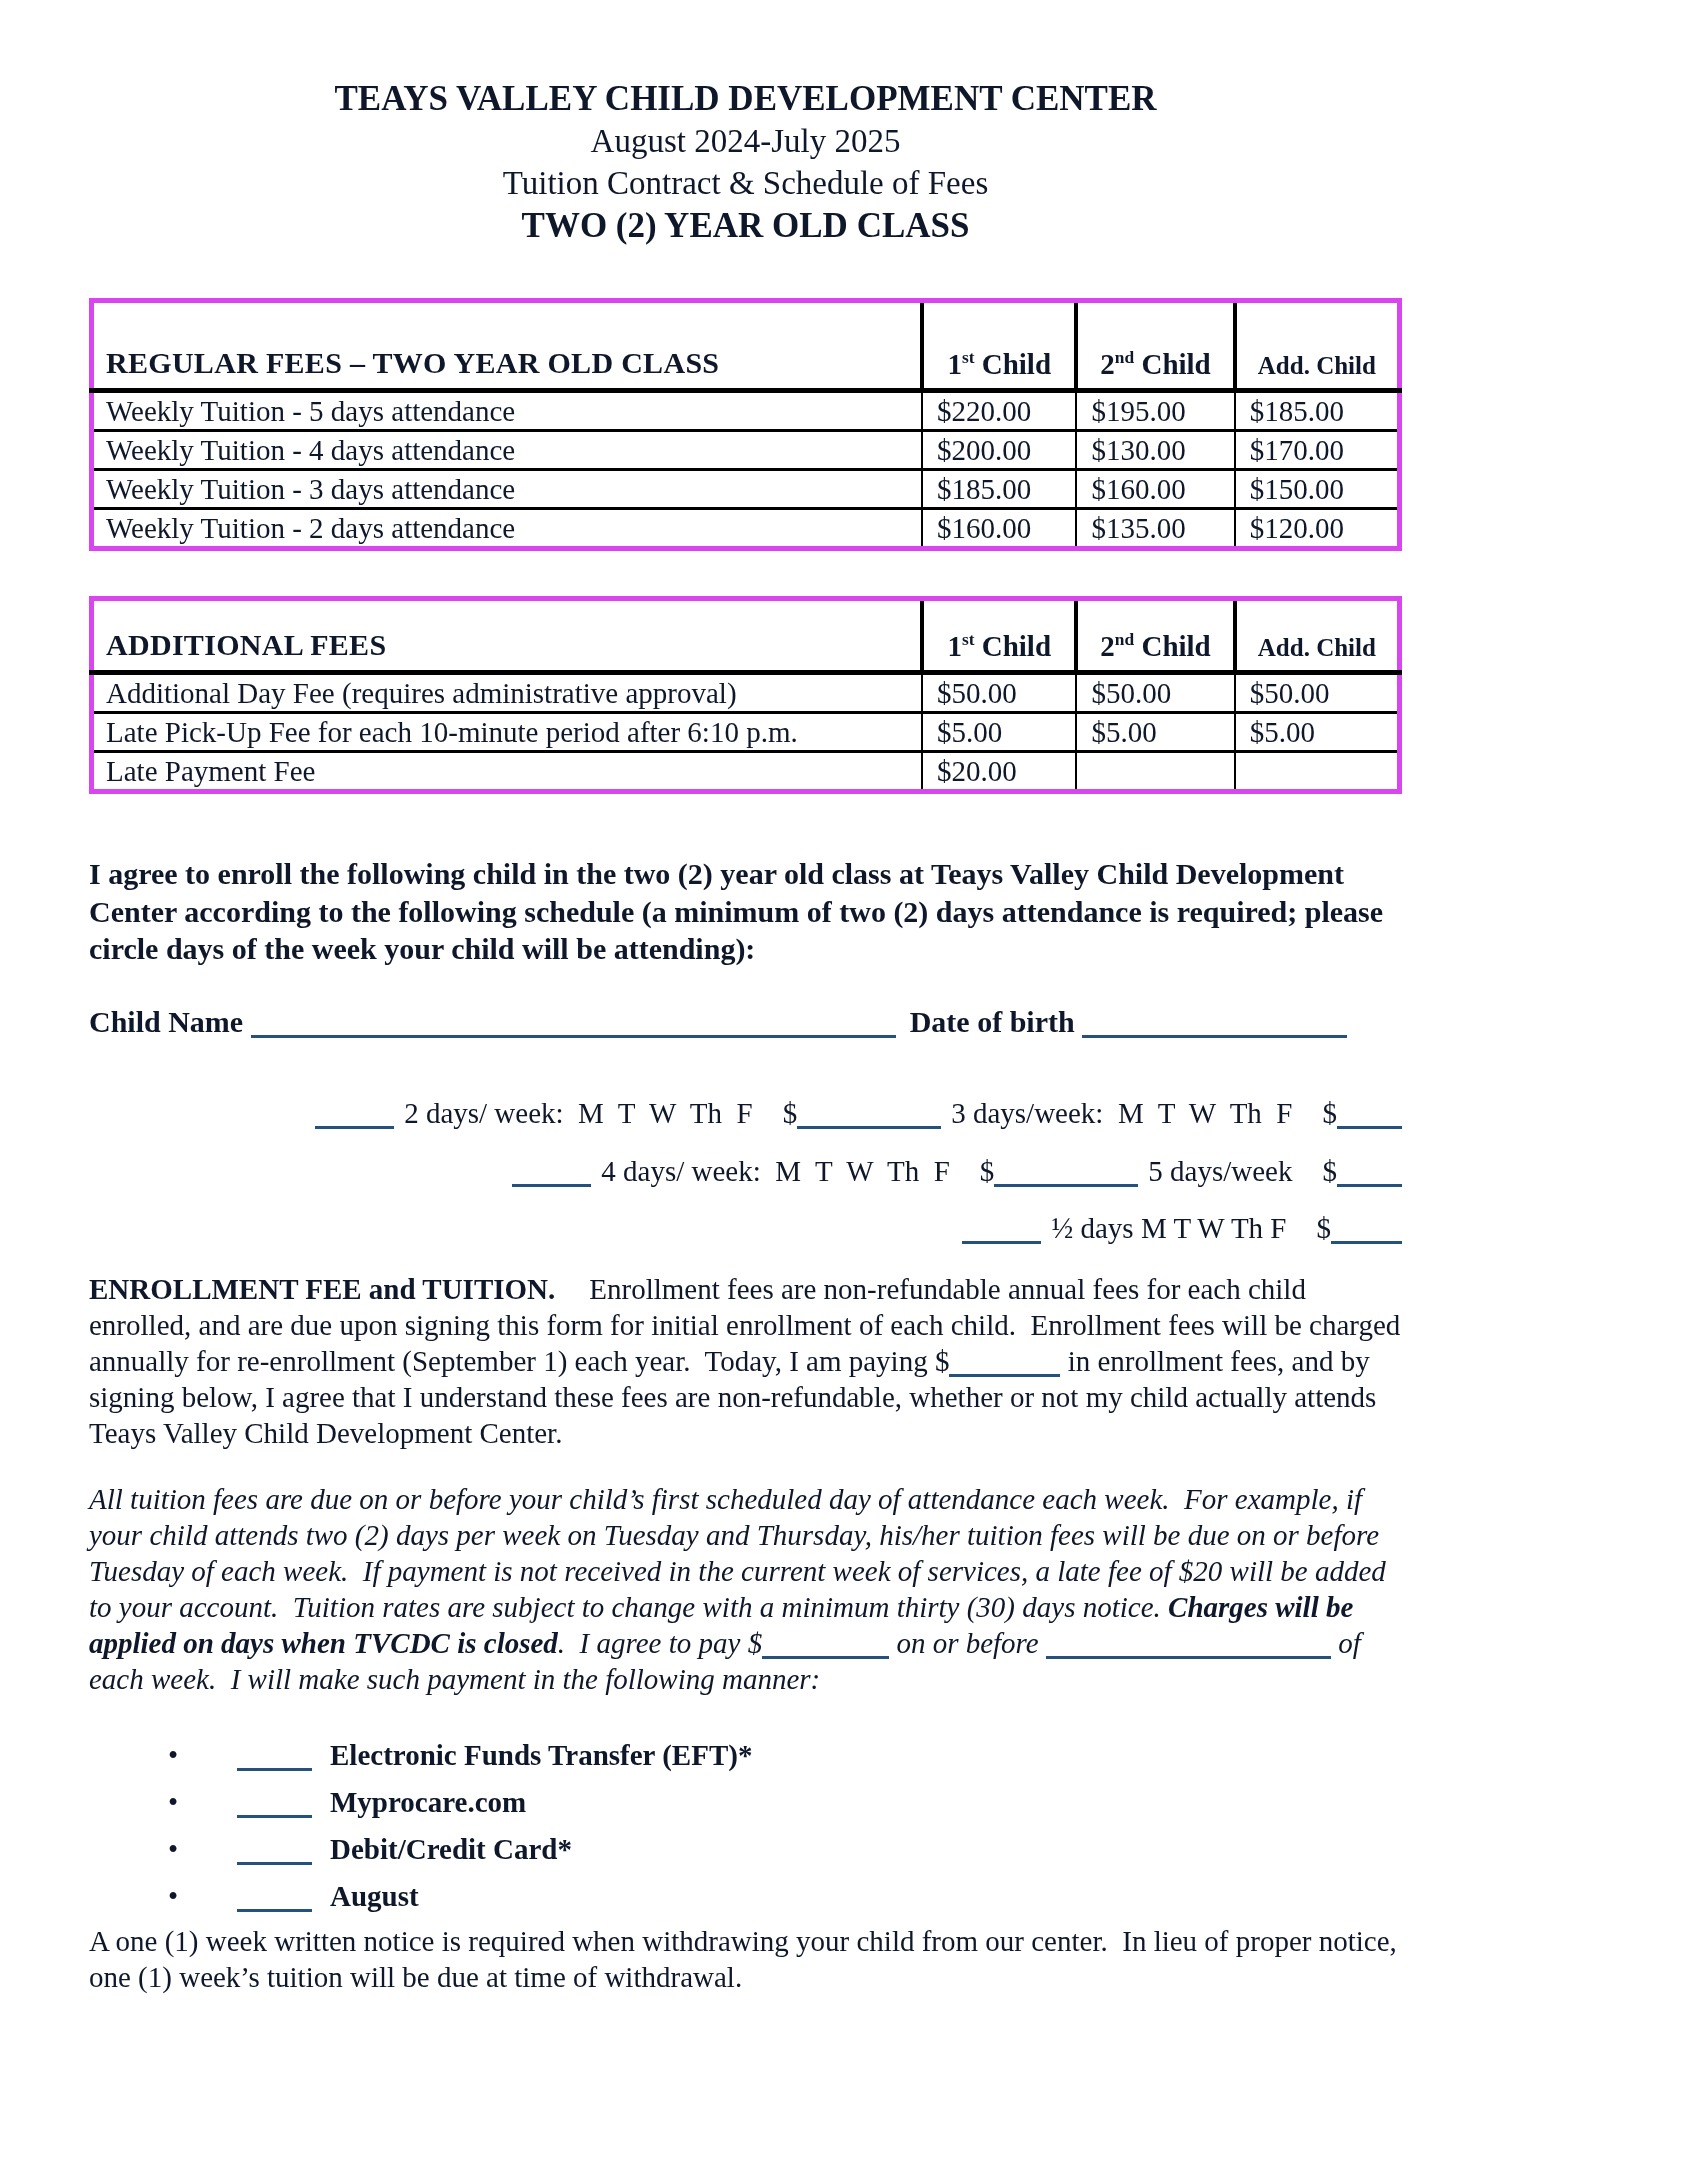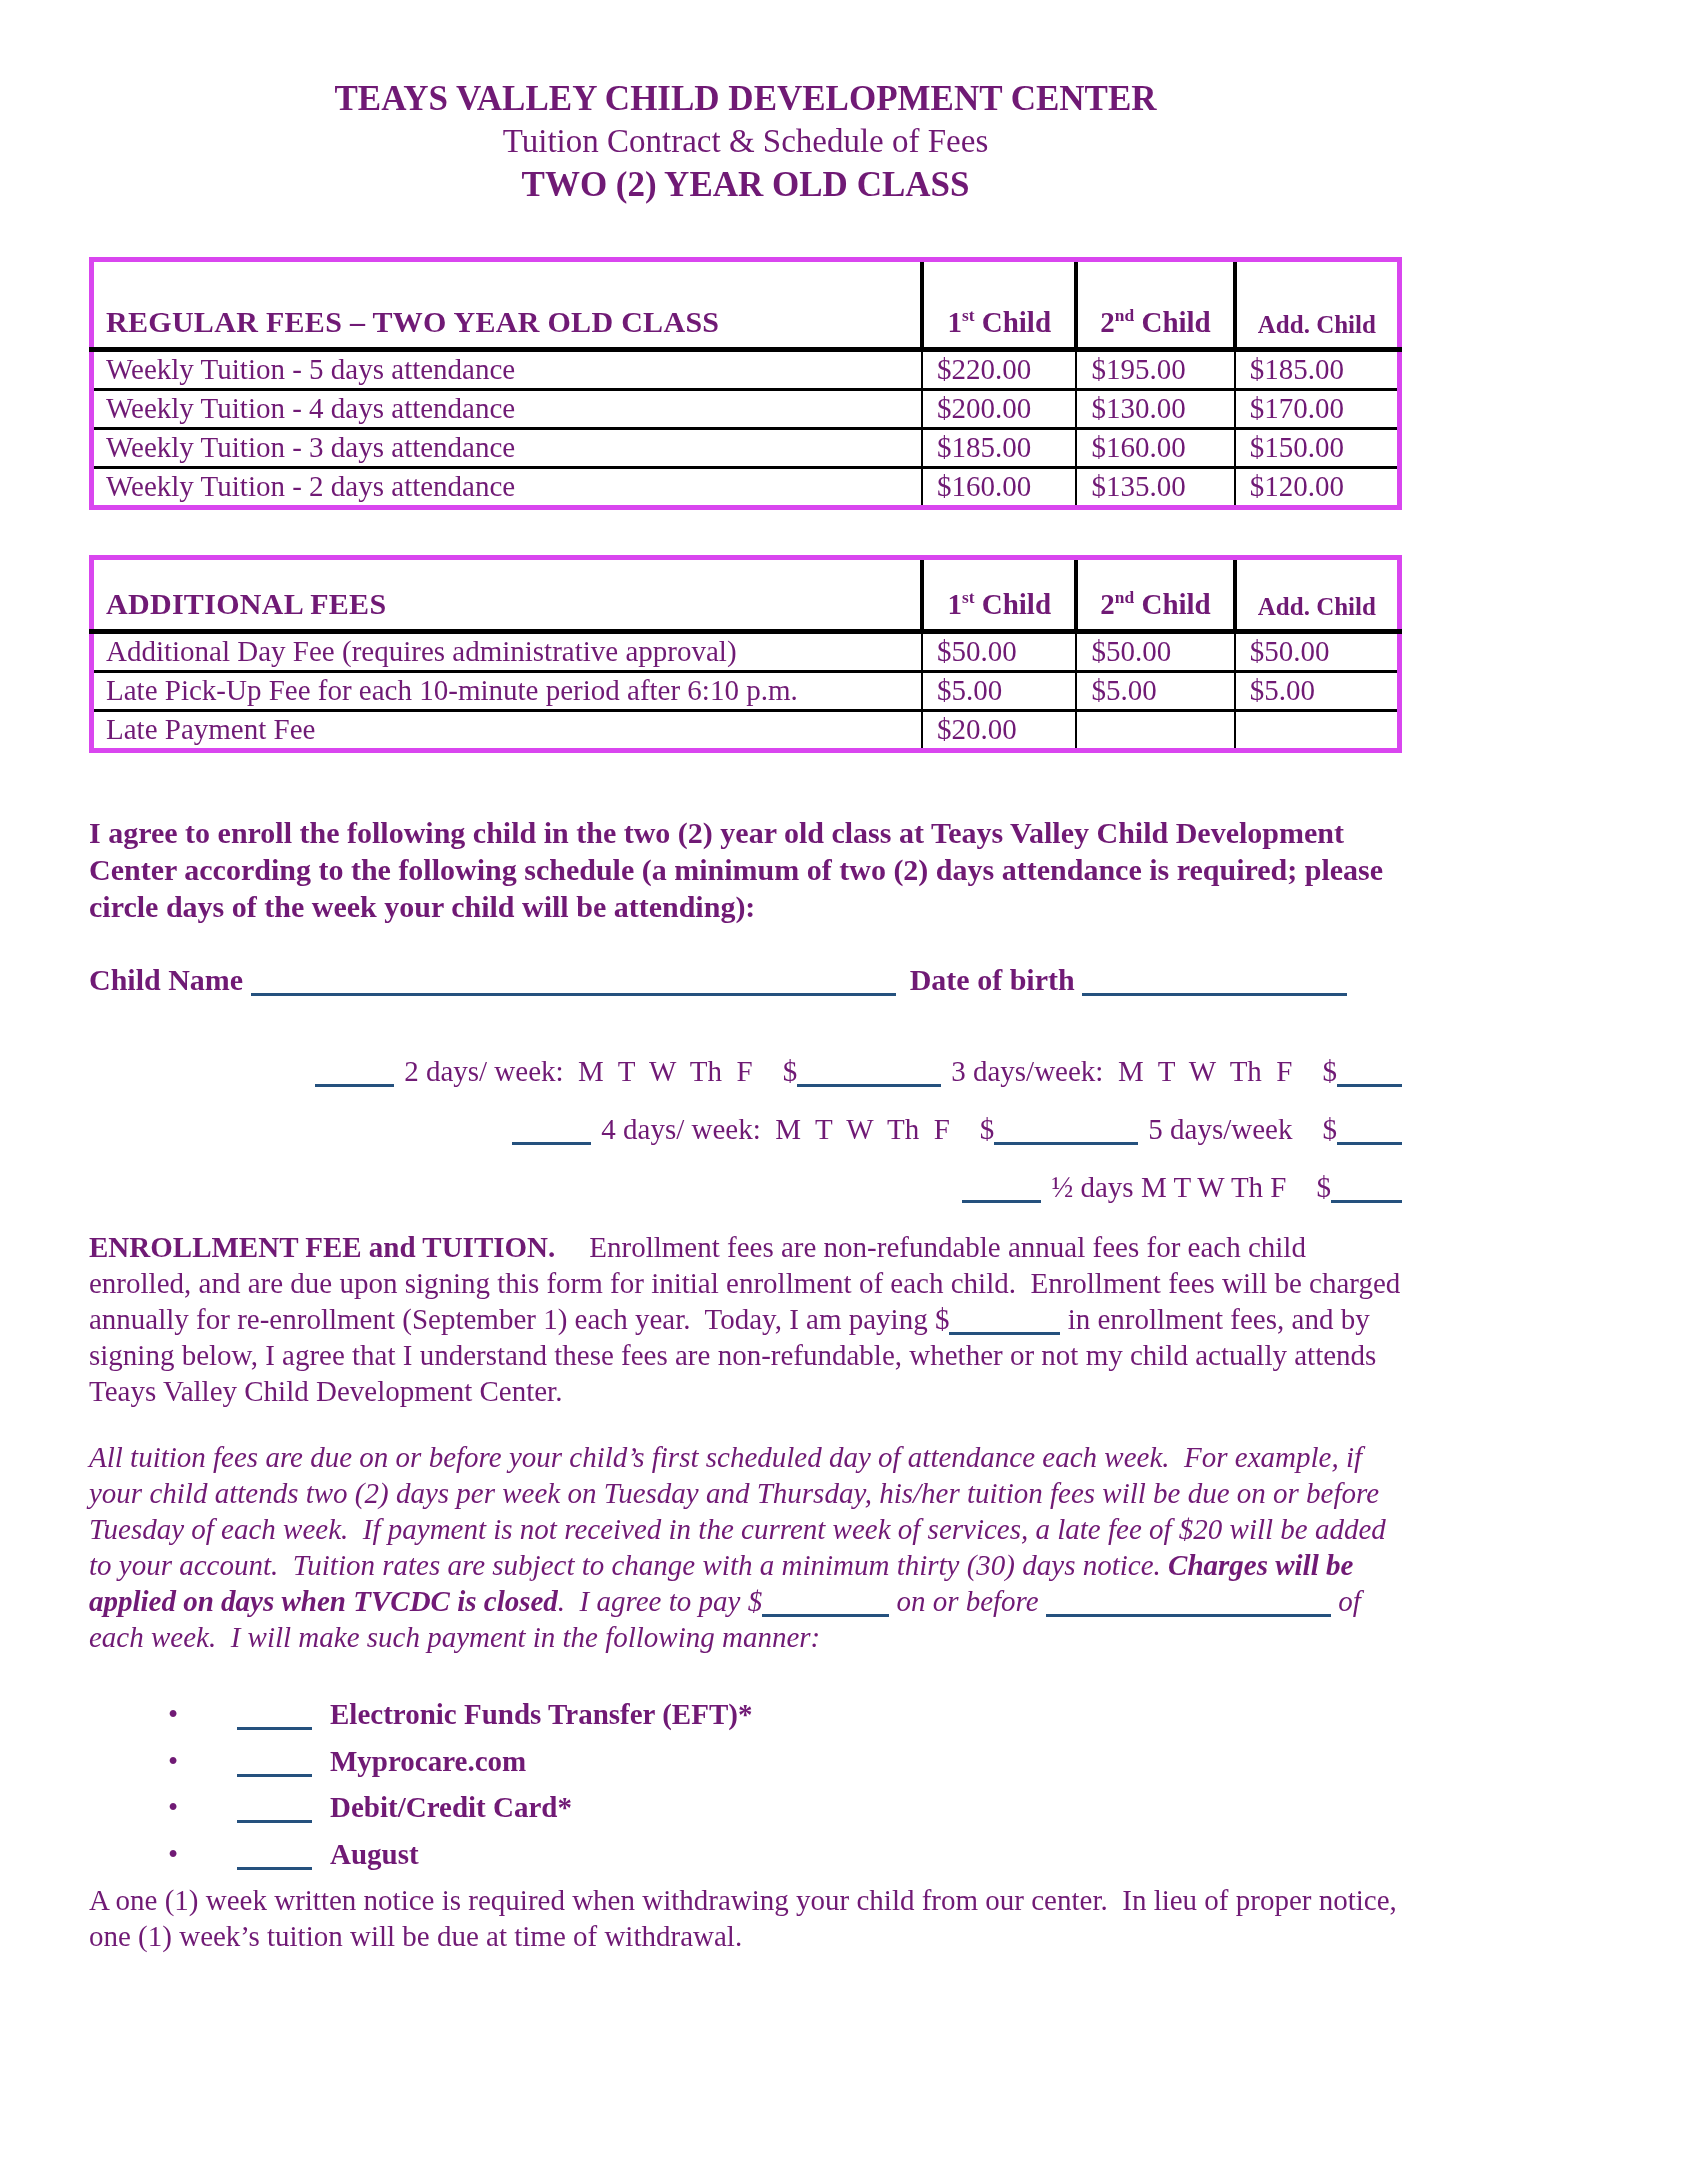--- a/index.html
+++ b/index.html
@@ -1,19 +1,19 @@
 <!DOCTYPE html>
 <html><head>
 <meta charset="utf-8">
 <style>
   html,body { margin:0; padding:0; background:#ffffff; }
   .page {
     width:1491px; height:2178px; box-sizing:border-box;
     padding:77px 89px 0 89px; overflow:hidden;
-    background:#ffffff; color:#701a75;
+    background:#ffffff; color:#0f172a;
     font-family:"Liberation Serif","DejaVu Serif",serif;
   }
   .pre { white-space:pre-wrap; }
   .b { font-weight:bold; }
 
   
   .title-block { text-align:center; line-height:1.26; margin-bottom:50px; }
   .t-main { font-size:35px; font-weight:bold; }
   .t-sub  { font-size:33px; }
 
@@ -63,20 +63,21 @@
   .bullet { display:inline-block; width:69px; font-weight:normal; }
   .bullet-row .blank { margin-right:18px; }
 </style>
 </head>
 <body>
 
 <div class="page">
 
   <div class="title-block">
     <div class="t-main">TEAYS VALLEY CHILD DEVELOPMENT CENTER</div>
+    <div class="t-sub">August 2024-July 2025</div>
     <div class="t-sub">Tuition Contract &amp; Schedule of Fees</div>
     <div class="t-main">TWO (2) YEAR OLD CLASS</div>
   </div>
 
   <table class="fees rf">
     <colgroup>
         <col class="w-desc">
         <col class="w-c1">
         <col class="w-c2">
         <col class="w-c3">

